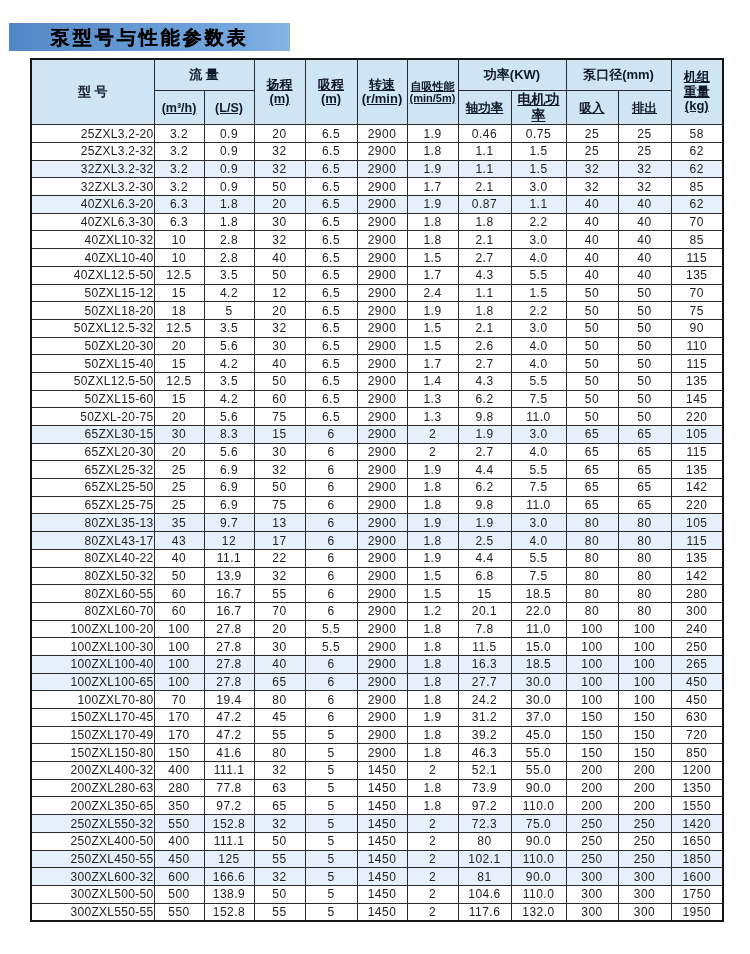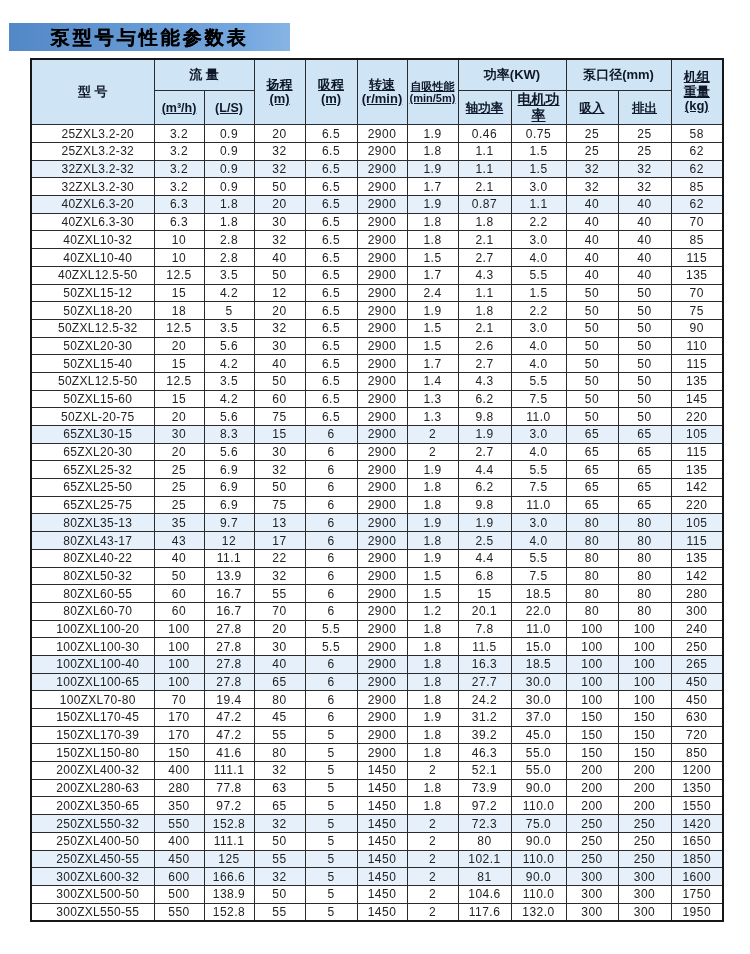--- a/index.html
+++ b/index.html
@@ -41,21 +41,21 @@
   }
   thead tr.h1 th{height:28px;}
   thead tr.h2 th{height:24px;font-size:12.5px;text-decoration:underline;}
   .pre{white-space:pre-line;text-decoration:underline;}
   tbody td{
     height:16.7px;padding:0;
     font-size:12px;text-align:center;vertical-align:middle;
     color:#222;background:#ffffff;
     letter-spacing:0.5px;
   }
-  tbody td.model{text-align:center;padding-left:10px;letter-spacing:0.3px;}
+  tbody td.model{text-align:right;padding-left:10px;letter-spacing:0.3px;}
   tbody tr.tint td{background:var(--row-tint);}
 </style>
 </head>
 <body>
 
 <div class="page">
 
   <div class="title-bar">泵型号与性能参数表</div>
 
   <table class="spec">
@@ -571,21 +571,21 @@
           <td>6</td>
           <td>2900</td>
           <td>1.9</td>
           <td>31.2</td>
           <td>37.0</td>
           <td>150</td>
           <td>150</td>
           <td>630</td>
         </tr>
         <tr>
-          <td class="model">150ZXL170-39</td>
+          <td class="model">150ZXL170-49</td>
           <td>170</td>
           <td>47.2</td>
           <td>55</td>
           <td>5</td>
           <td>2900</td>
           <td>1.8</td>
           <td>39.2</td>
           <td>45.0</td>
           <td>150</td>
           <td>150</td>

